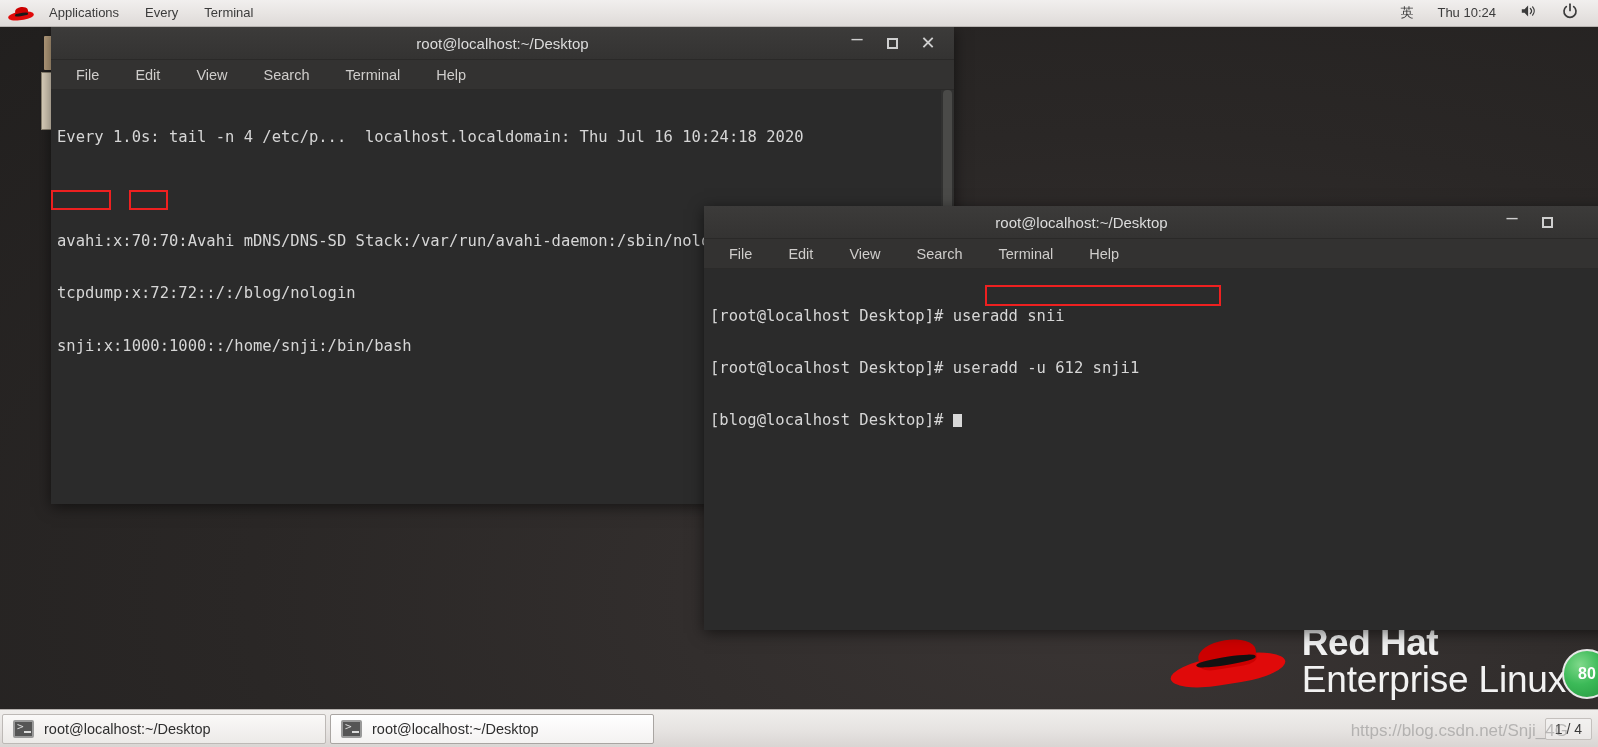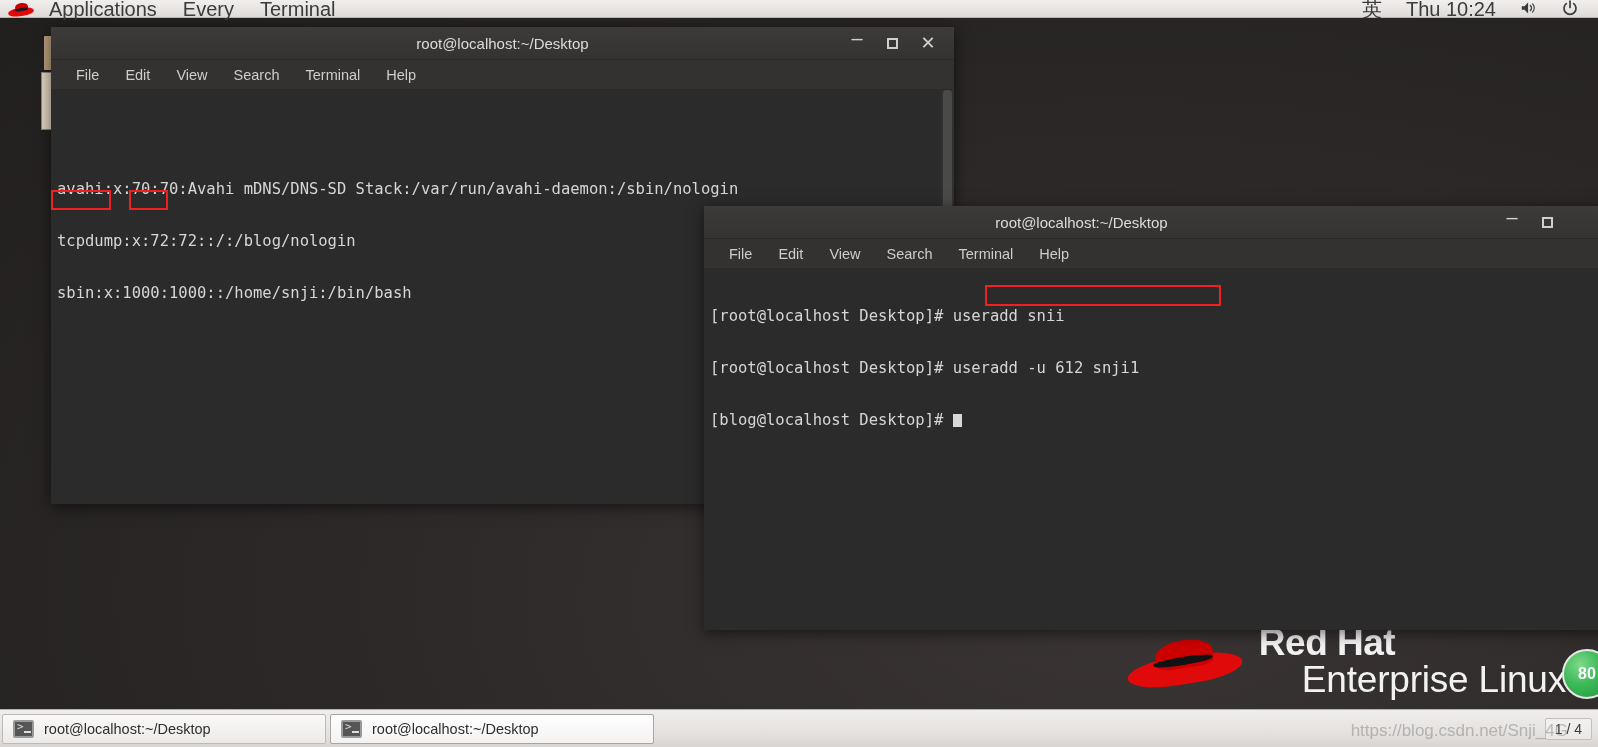--- a/index.html
+++ b/index.html
@@ -20,26 +20,26 @@
     background-image:
       radial-gradient(ellipse at 70% 80%, #3a3534 0%, #2a2726 55%, #211f1e 100%);
     overflow: hidden;
   }
 
   
   #top-panel {
     position: absolute;
     top: 0; left: 0;
     width: 1598px;
-    height: 18px;
+    height: 27px;
     background: linear-gradient(to bottom, #f1efee 0%, #e8e5e3 50%, #dedad8 100%);
     border-bottom: 1px solid #b8b4b1;
     display: flex;
     align-items: center;
-    font-size: 20px;
+    font-size: 13px;
     color: #3b3b3b;
     z-index: 60;
   }
   .panel-left { display: flex; align-items: center; gap: 0px; }
   .panel-item {
     padding: 3px 13px;
     line-height: 18px;
     white-space: nowrap;
     cursor: default;
   }
@@ -131,21 +131,21 @@
     font-size: 0;
   }
   .win-btn.close { font-size: 18px; }
 
   .menu-bar {
     height: 30px;
     background: #333231;
     display: flex;
     align-items: center;
     padding-left: 14px;
-    gap: 4px;
+    gap: 14px;
     flex: 0 0 auto;
     border-bottom: 1px solid #2b2a29;
   }
   .menu-item {
     font-size: 14.5px;
     color: #cfcdcb;
     padding: 3px 11px;
     cursor: default;
     white-space: nowrap;
   }
@@ -250,21 +250,20 @@
   .rh-text .line1 {
     font-size: 37px;
     font-weight: bold;
     color: #f2f2f2;
     letter-spacing: -0.5px;
   }
   .rh-text .line2 {
     font-size: 37px;
     color: #f2f2f2;
     letter-spacing: -0.2px;
-    margin-left: 43px;
   }
 
   #green-badge {
     position: absolute;
     right: -14px;
     bottom: 48px;
     width: 50px; height: 50px;
     border-radius: 50%;
     background: radial-gradient(circle at 35% 30%, #7fd98a 0%, #3cba58 45%, #23953e 100%);
     border: 2px solid #e8e8e8;
@@ -413,24 +412,25 @@
     <div class="menu-bar">
       <span class="menu-item">File</span>
       <span class="menu-item">Edit</span>
       <span class="menu-item">View</span>
       <span class="menu-item">Search</span>
       <span class="menu-item">Terminal</span>
       <span class="menu-item">Help</span>
     </div>
 
     <div class="term-body">
+      <div class="term-line">Every 1.0s: tail -n 4 /etc/p...  localhost.localdomain: Thu Jul 16 10:24:18 2020</div>
       <div class="term-line"></div>
       <div class="term-line">avahi:x:70:70:Avahi mDNS/DNS-SD Stack:/var/run/avahi-daemon:/sbin/nologin</div>
       <div class="term-line">tcpdump:x:72:72::/:/blog/nologin</div>
-      <div class="term-line">sbin:x:1000:1000::/home/snji:/bin/bash</div>
+      <div class="term-line">snji:x:1000:1000::/home/snji:/bin/bash</div>
       <div class="term-line"></div>
       
       
       
       
       
       
       
       
 

